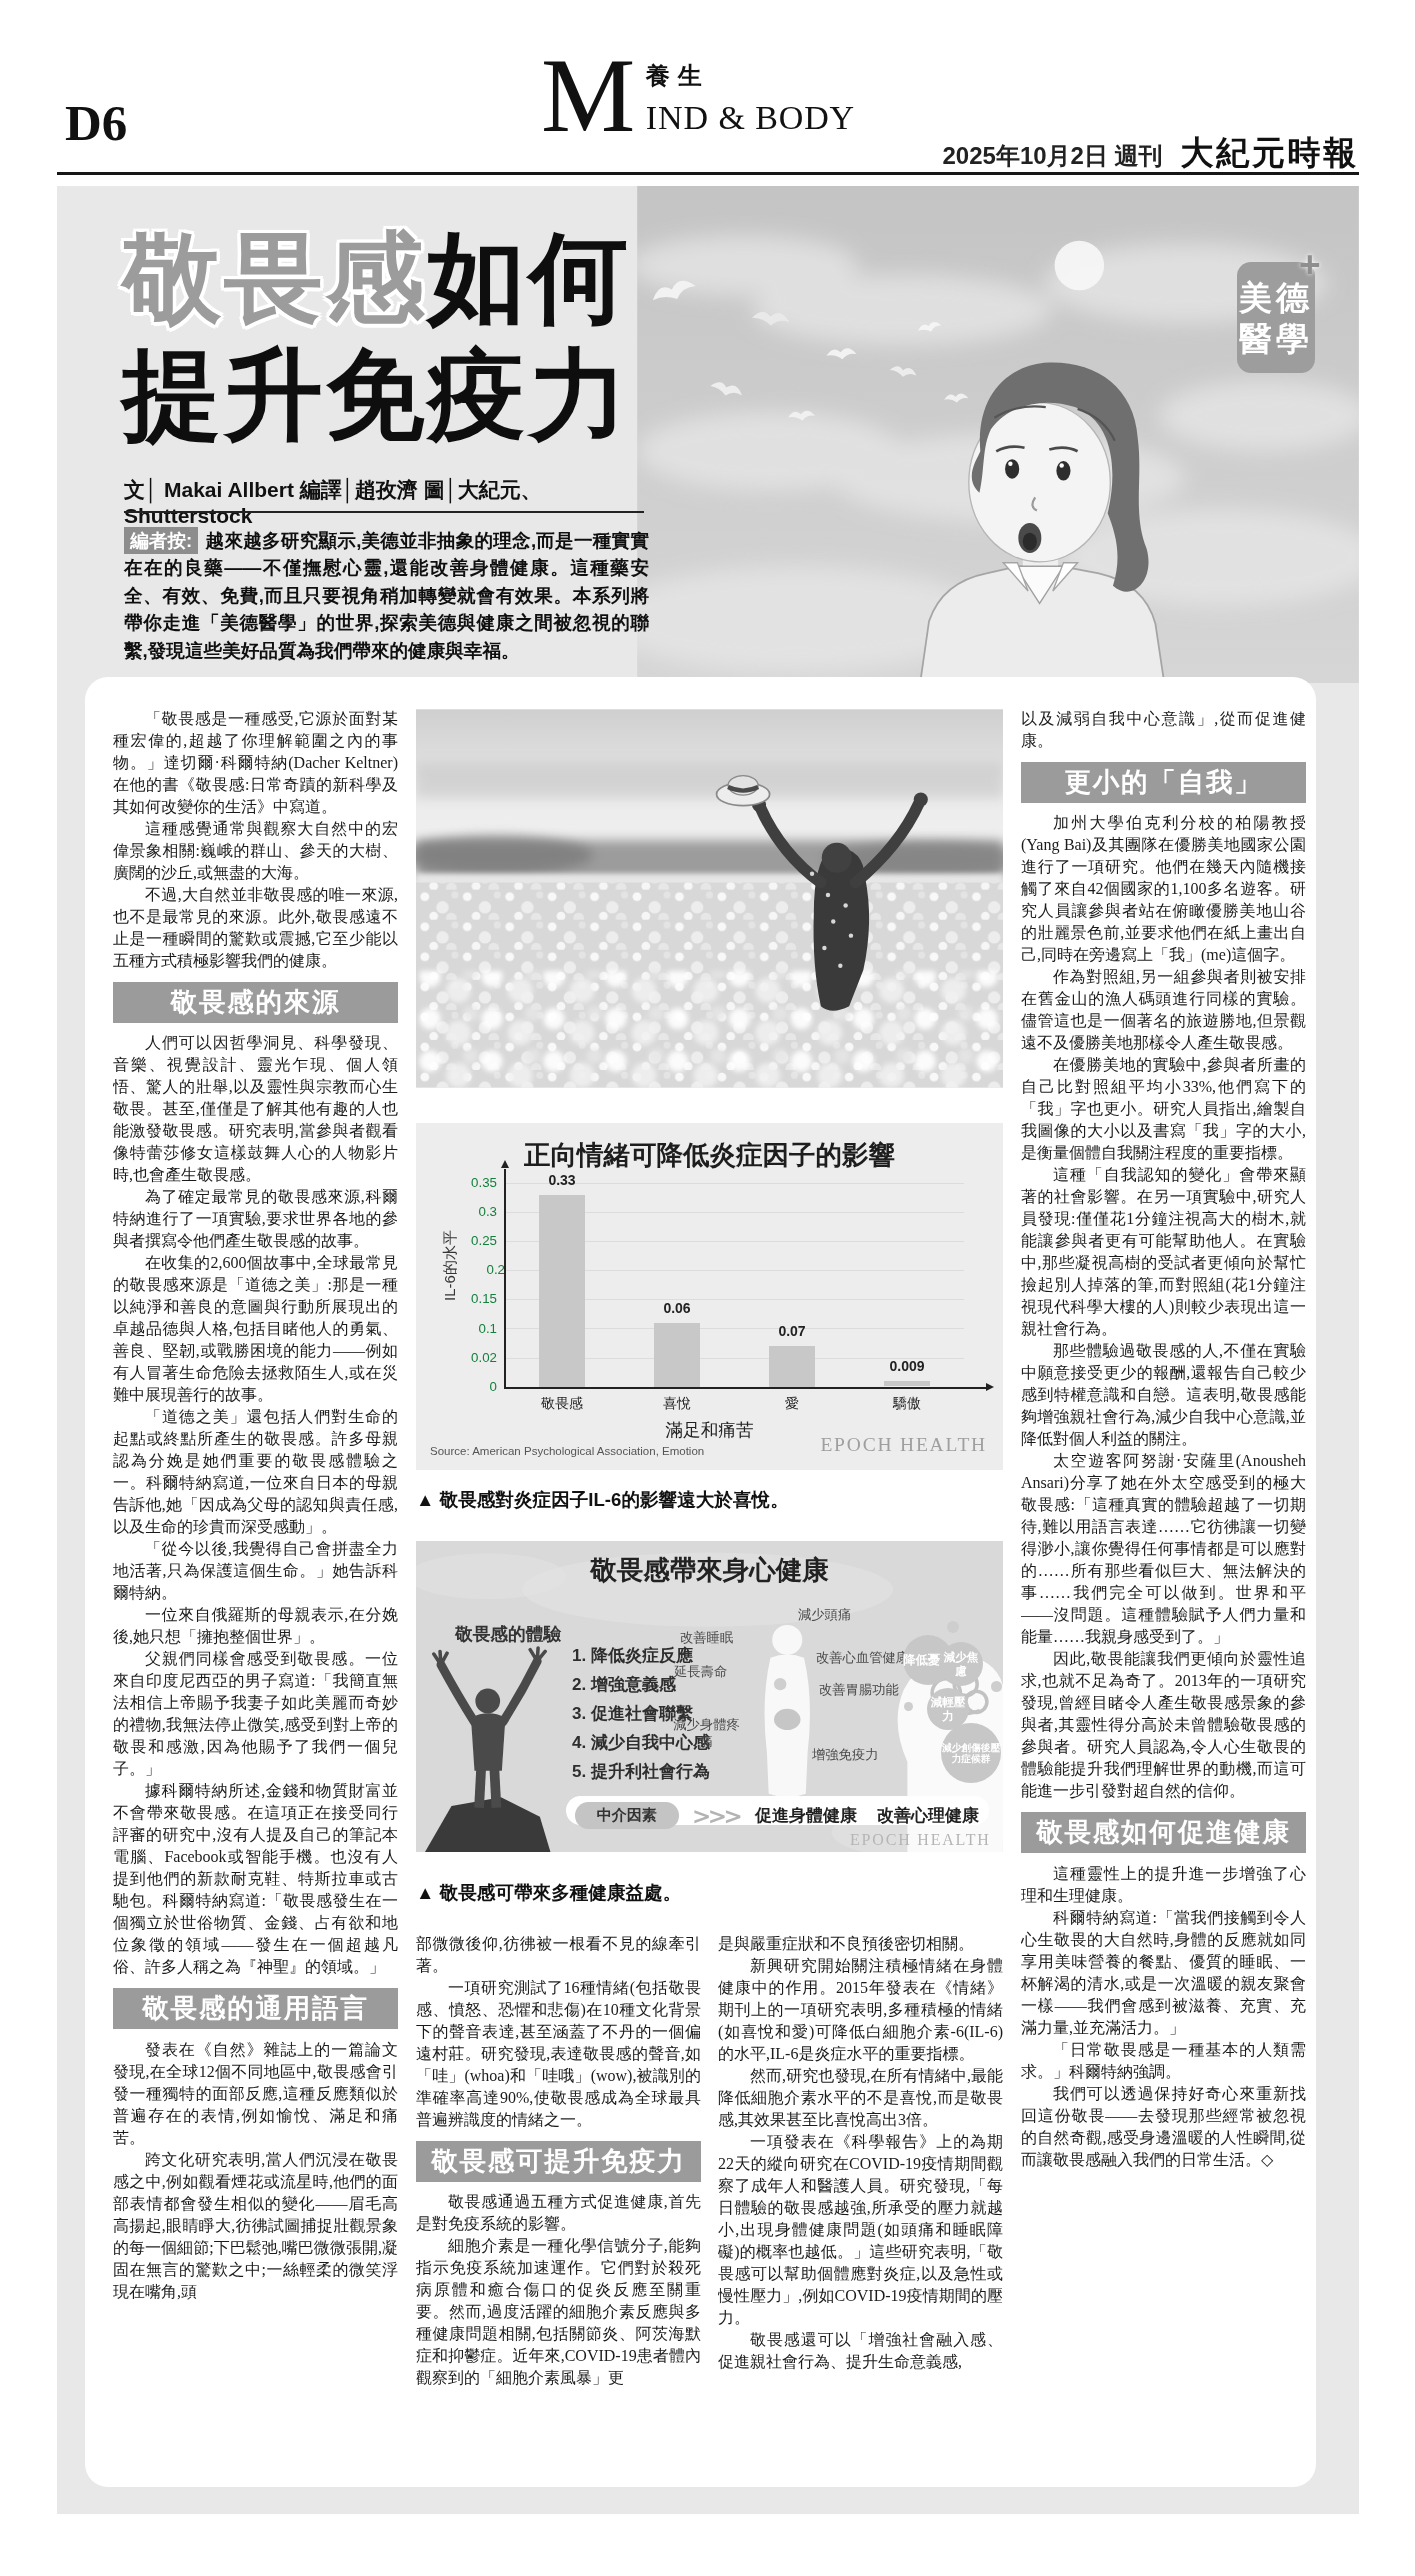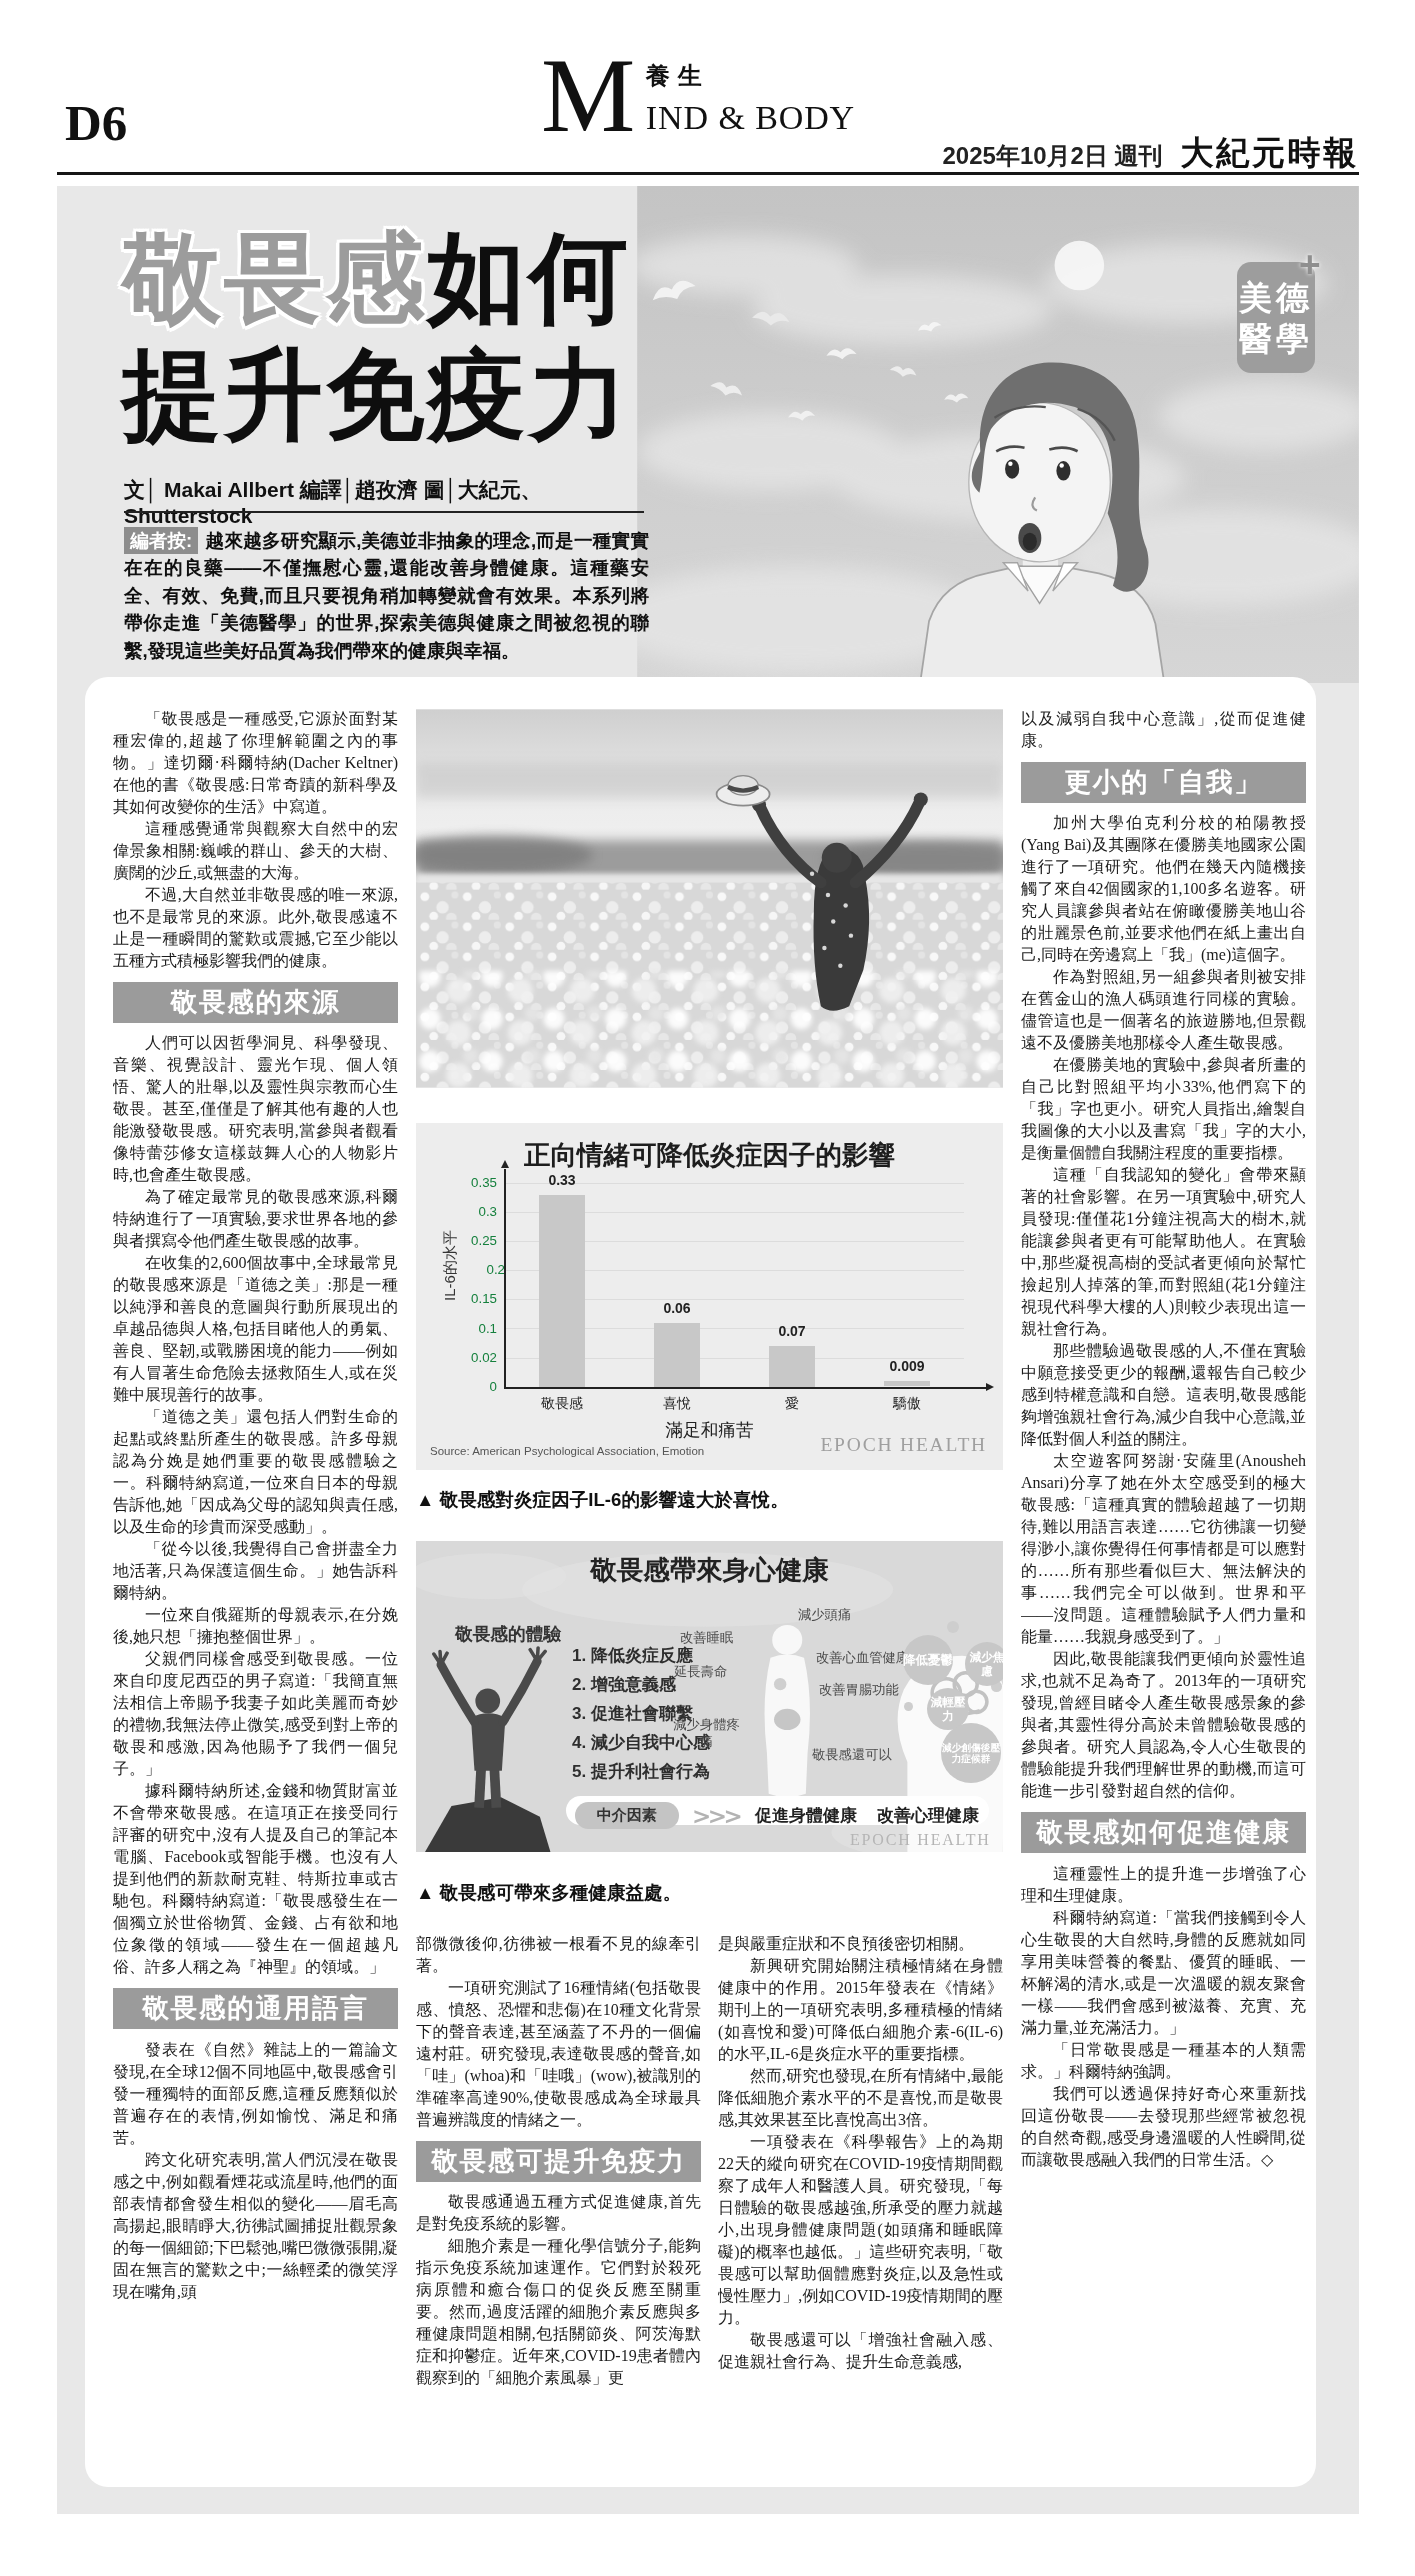--- a/index.html
+++ b/index.html
@@ -369,26 +369,26 @@
   <div class="benefit" style="top:132px">2. 增強意義感</div>
   <div class="benefit" style="top:161px">3. 促進社會聯繫</div>
   <div class="benefit" style="top:190px">4. 減少自我中心感</div>
   <div class="benefit" style="top:219px">5. 提升利社會行為</div>
   <div class="blabel" style="left:382px;top:65px">減少頭痛</div>
   <div class="blabel" style="left:264px;top:88px">改善睡眠</div>
   <div class="blabel" style="left:258px;top:122px">延長壽命</div>
   <div class="blabel" style="left:400px;top:108px">改善心血管健康</div>
   <div class="blabel" style="left:403px;top:140px">改善胃腸功能</div>
   <div class="blabel" style="left:255px;top:175px;width:71px;text-align:center">減少身體疼痛</div>
-  <div class="blabel" style="left:396px;top:205px">敬畏感還可以</div>
+  <div class="blabel" style="left:396px;top:205px">增強免疫力</div>
   <div class="dot" style="left:531px;top:80px;width:12.4px;height:12.4px"></div>
   <div class="dot" style="left:575px;top:140px;width:10.6px;height:10.6px"></div>
   <div class="dot" style="left:488px;top:161px;width:8.8px;height:8.8px"></div>
   <div class="bubble" style="left:487px;top:94px;width:50px;height:50px">降低憂鬱</div>
-  <div class="bubble" style="left:549px;top:101px;width:44px;height:44px;font-size:11.5px">減少焦慮</div>
+  <div class="bubble" style="left:523px;top:101px;width:44px;height:44px;font-size:11.5px">減少焦慮</div>
   <div class="bubble" style="left:511px;top:147px;width:42px;height:42px;font-size:11.5px">減輕壓力</div>
   <div class="bubble" style="left:525px;top:182px;width:60px;height:60px;font-size:9.7px;line-height:11.5px">減少創傷後壓力症候群</div>
   <div id="flowbar">
     <div id="pill">中介因素</div>
     <div id="chev">&gt;&gt;&gt;</div>
     <div id="flow1">促進身體健康</div>
     <div id="flow2">改善心理健康</div>
   </div>
   <div id="info-brand">EPOCH HEALTH</div>
 </div>

